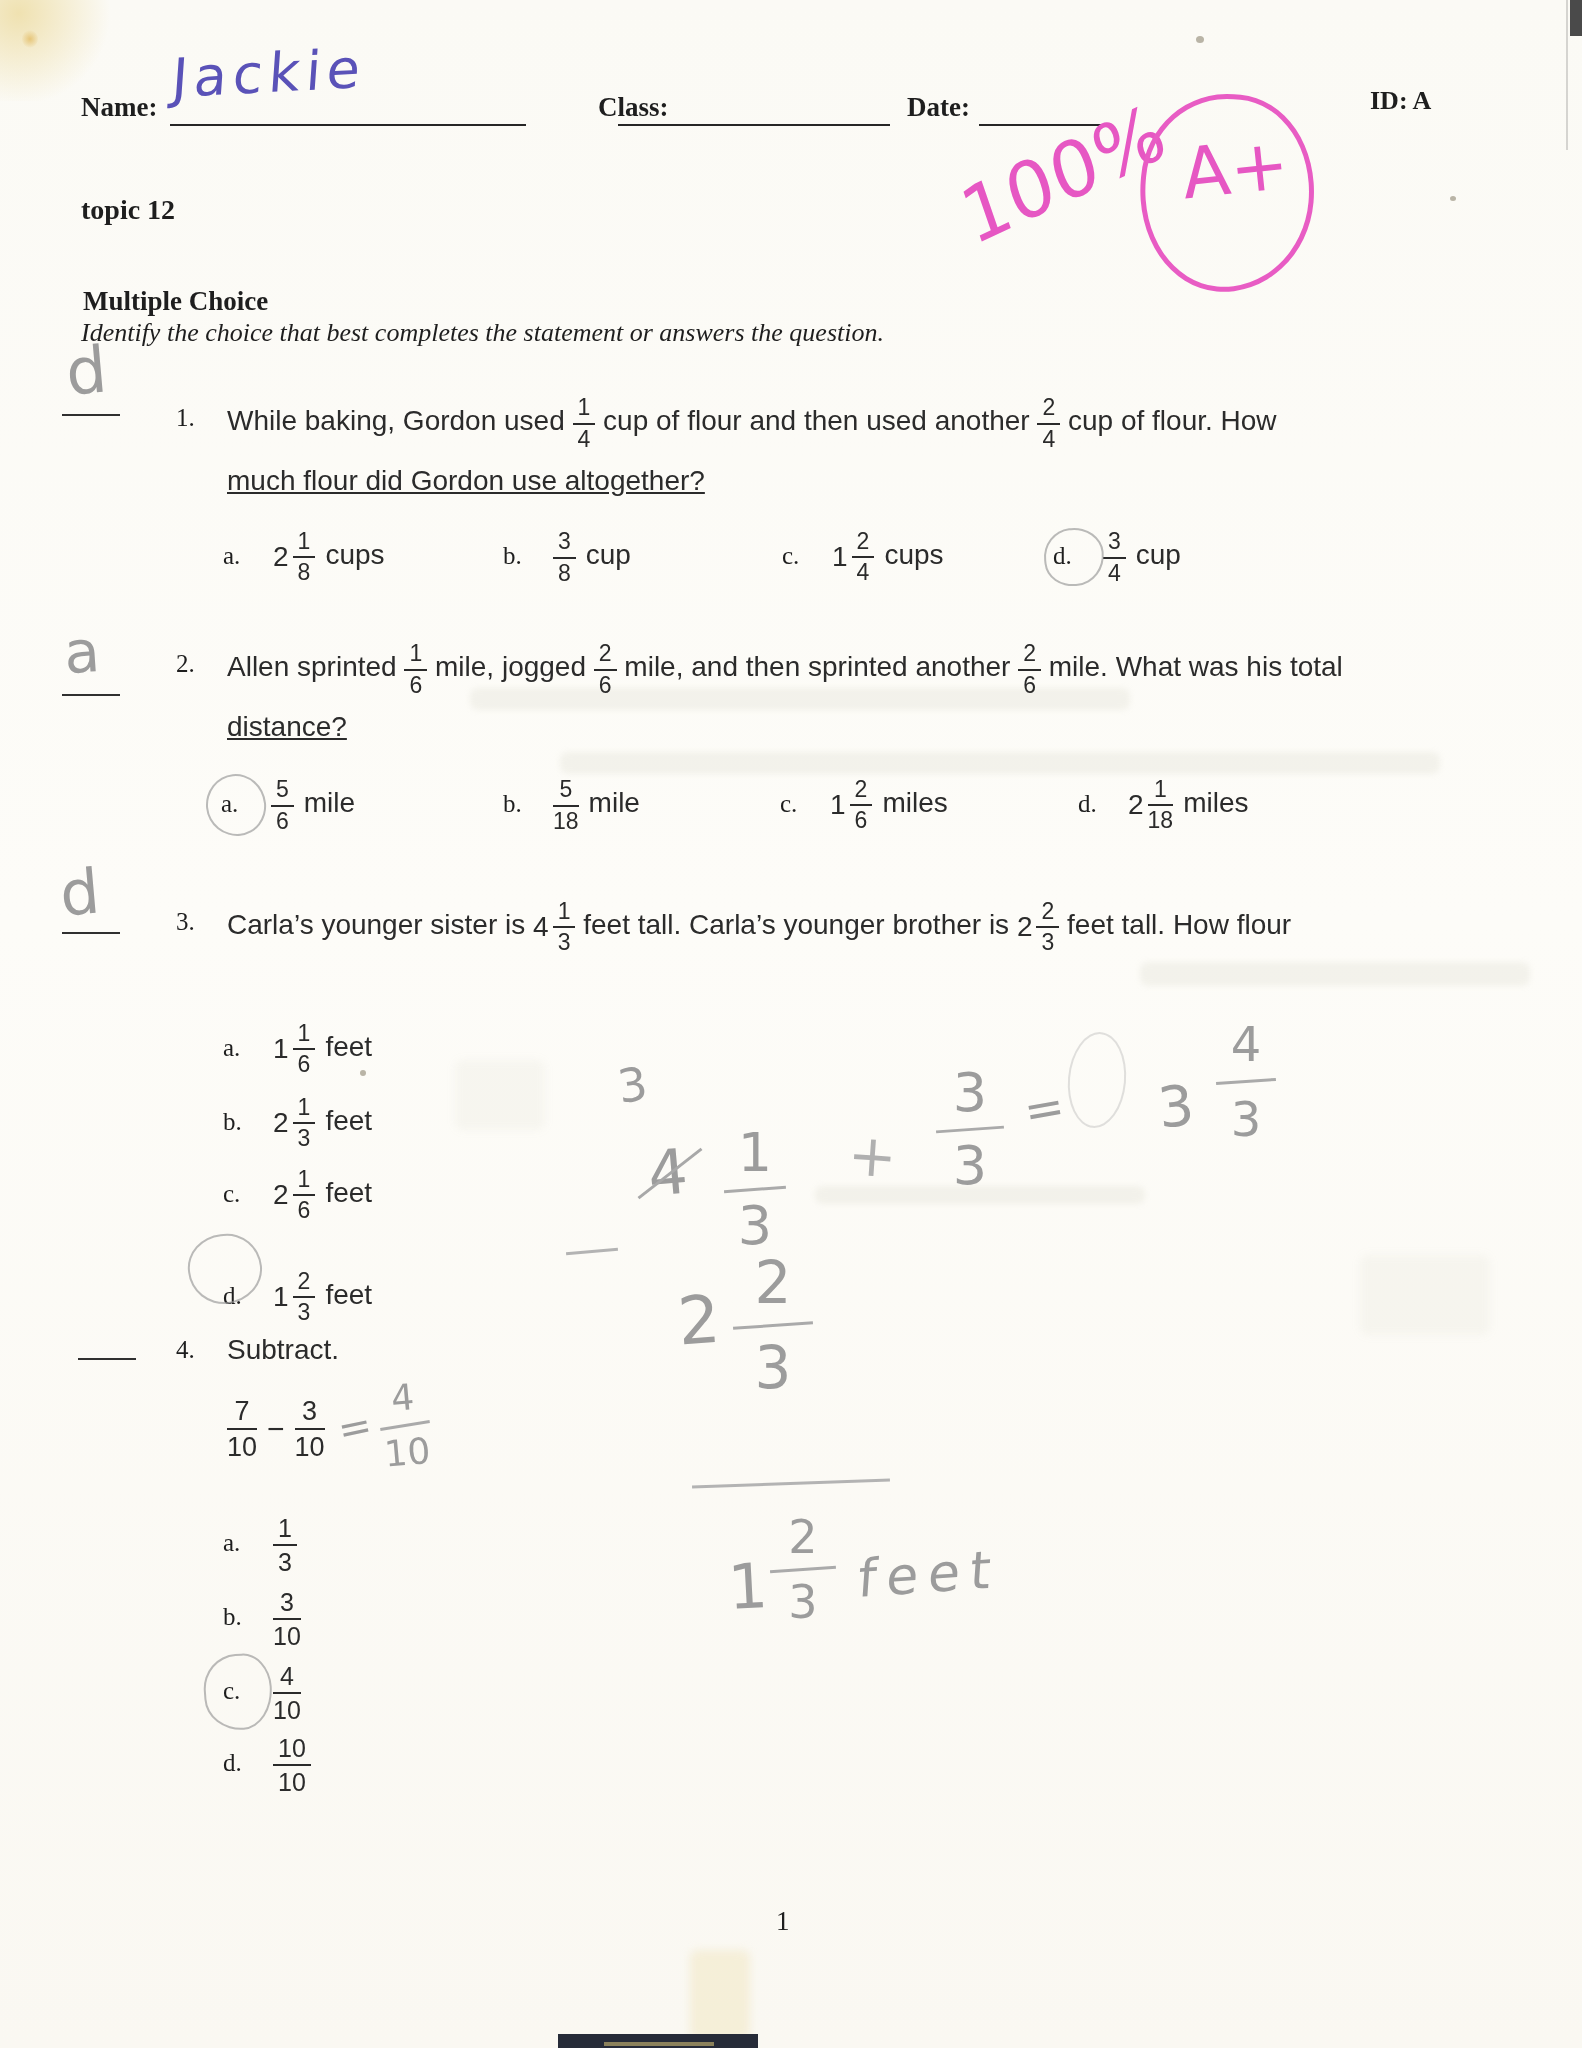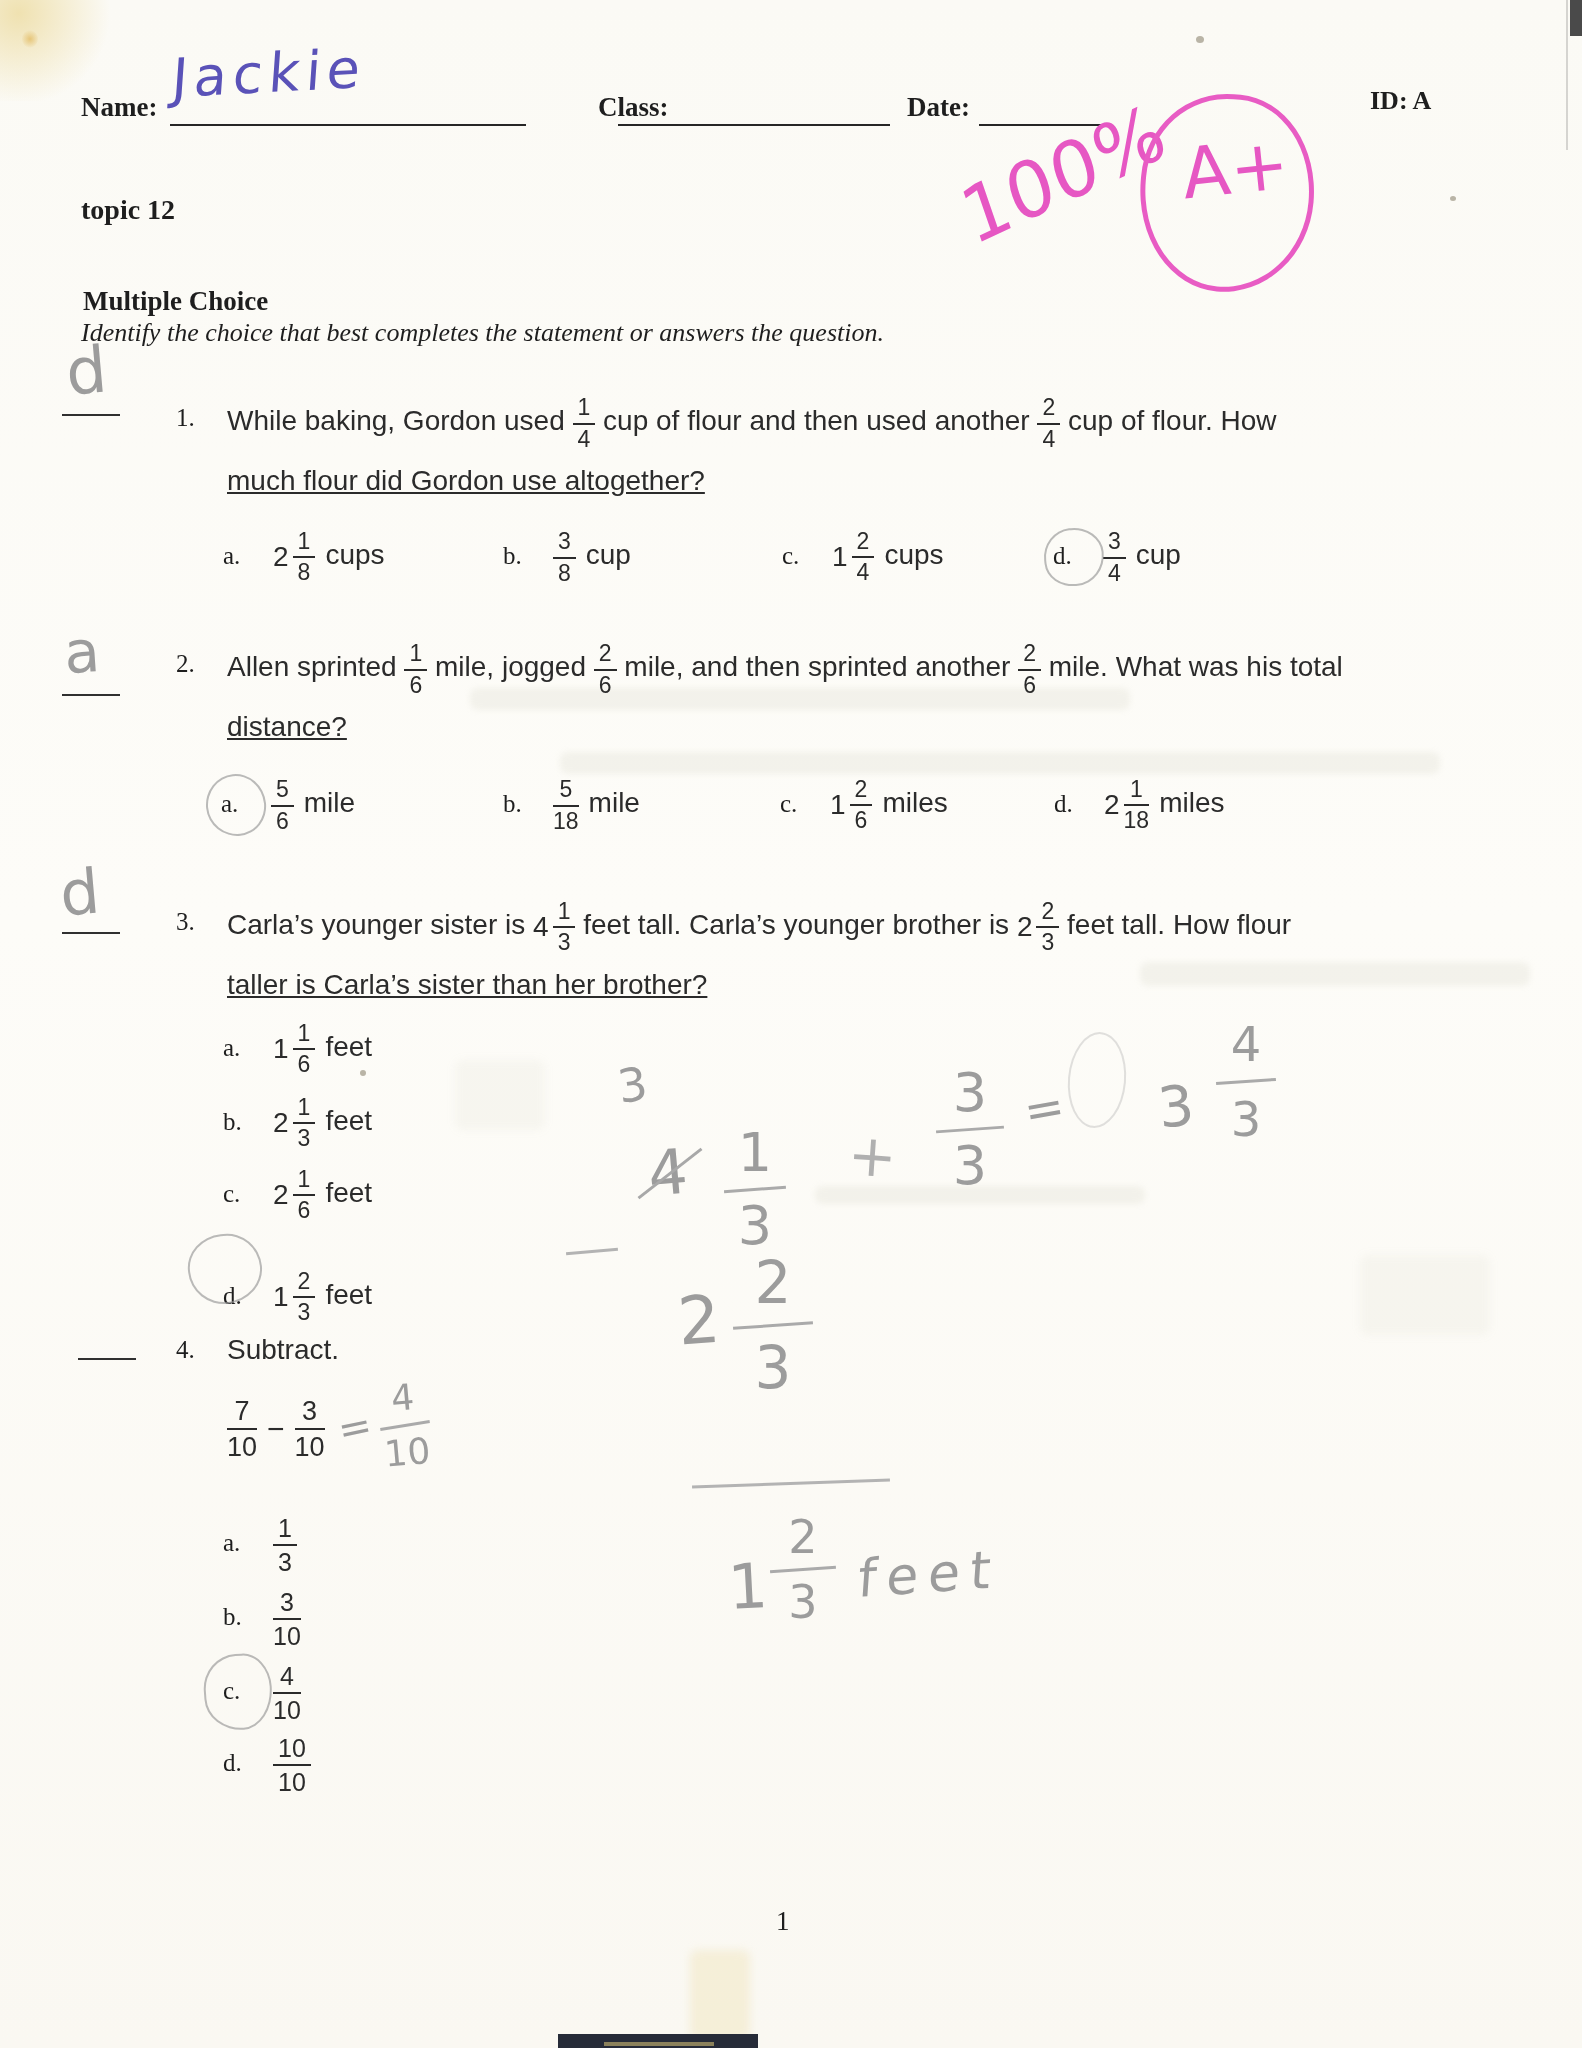--- a/index.html
+++ b/index.html
@@ -122,33 +122,32 @@
   </div>
   <div class="abs opt sans" style="left:221px;top:766px;">
     <span class="olabel">a.</span><span class="mixed"><span class="frac"><span class="fn">5</span><span class="fd">6</span></span></span><span class="unit">mile</span>
   </div>
   <div class="abs opt sans" style="left:503px;top:766px;">
     <span class="olabel">b.</span><span class="mixed"><span class="frac"><span class="fn">5</span><span class="fd">18</span></span></span><span class="unit">mile</span>
   </div>
   <div class="abs opt sans" style="left:780px;top:766px;">
     <span class="olabel">c.</span><span class="mixed"><span class="whole">1</span><span class="frac"><span class="fn">2</span><span class="fd">6</span></span></span><span class="unit">miles</span>
   </div>
-  <div class="abs opt sans" style="left:1054px;top:766px;">
+  <div class="abs opt sans" style="left:1078px;top:766px;">
     <span class="olabel">d.</span><span class="mixed"><span class="whole">2</span><span class="frac"><span class="fn">1</span><span class="fd">18</span></span></span><span class="unit">miles</span>
   </div>
   <div class="abs acirc" style="left:206px;top:774px;width:56px;height:58px;border-radius:50% 50% 48% 52%/50% 52% 48% 50%;"></div>
 
   <span class="abs hand pencil" style="left:60px;top:856px;font-size:62px;transform:rotate(-5deg);">d</span>
   <div class="abs blank" style="left:62px;top:932px;width:58px;"></div>
   <span class="abs qnum" style="left:176px;top:908px;">3.</span>
   <div class="abs stem sans" style="left:227px;top:888px;">
     <div class="sline1">
       <span>Carla’s younger sister is </span><span class="mixed"><span class="whole">4</span><span class="frac"><span class="fn">1</span><span class="fd">3</span></span></span><span> feet tall. Carla’s younger brother is </span><span class="mixed"><span class="whole">2</span><span class="frac"><span class="fn">2</span><span class="fd">3</span></span></span><span> feet tall. How flour</span>
     </div>
-    <div class="sline2">taller is Carla’s sister than her brother?</div>
   </div>
   <div class="abs opt sans" style="left:223px;top:1010px;">
     <span class="olabel">a.</span><span class="mixed"><span class="whole">1</span><span class="frac"><span class="fn">1</span><span class="fd">6</span></span></span><span class="unit">feet</span>
   </div>
   <div class="abs opt sans" style="left:223px;top:1084px;">
     <span class="olabel">b.</span><span class="mixed"><span class="whole">2</span><span class="frac"><span class="fn">1</span><span class="fd">3</span></span></span><span class="unit">feet</span>
   </div>
   <div class="abs opt sans" style="left:223px;top:1156px;">
     <span class="olabel">c.</span><span class="mixed"><span class="whole">2</span><span class="frac"><span class="fn">1</span><span class="fd">6</span></span></span><span class="unit">feet</span>
   </div>

